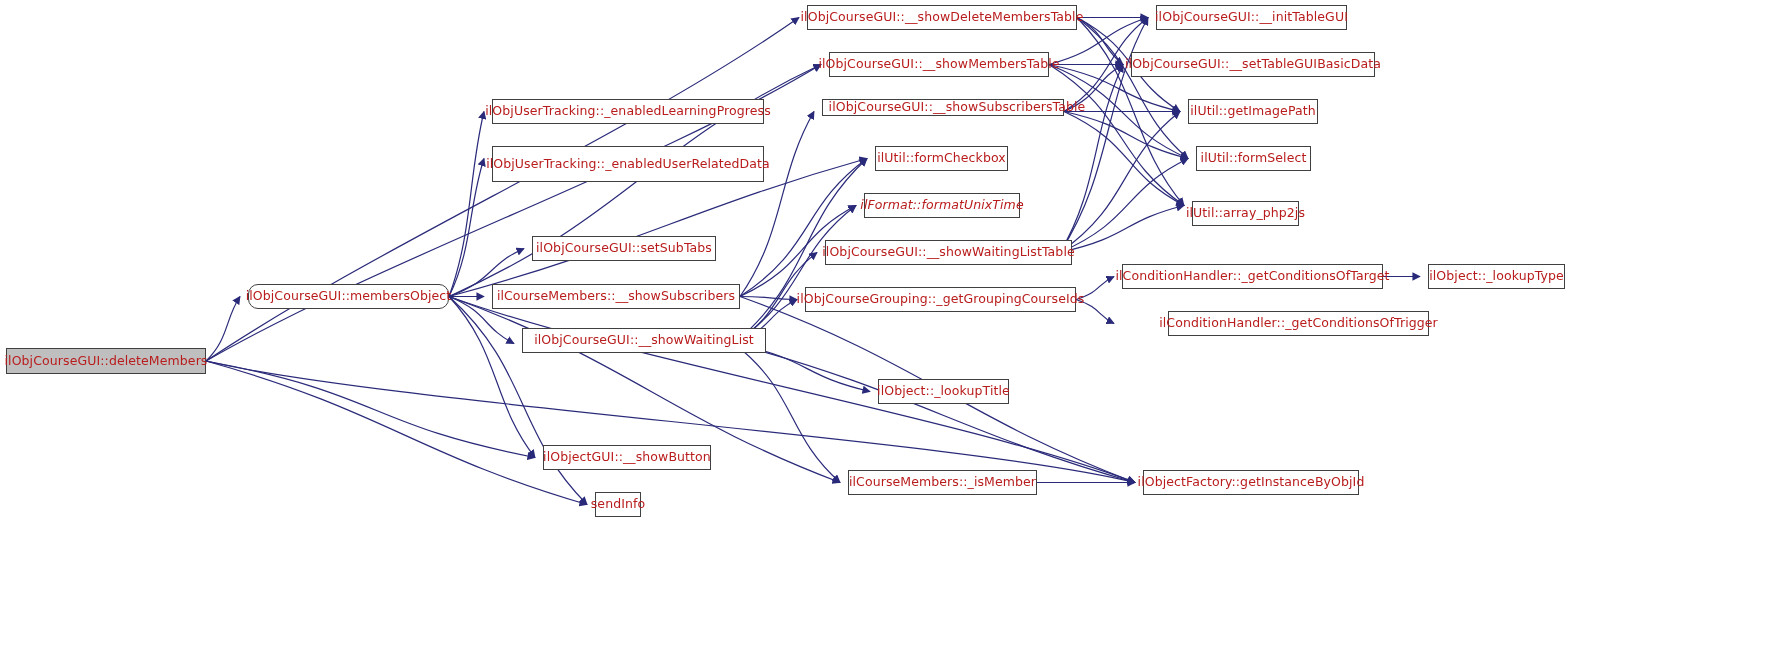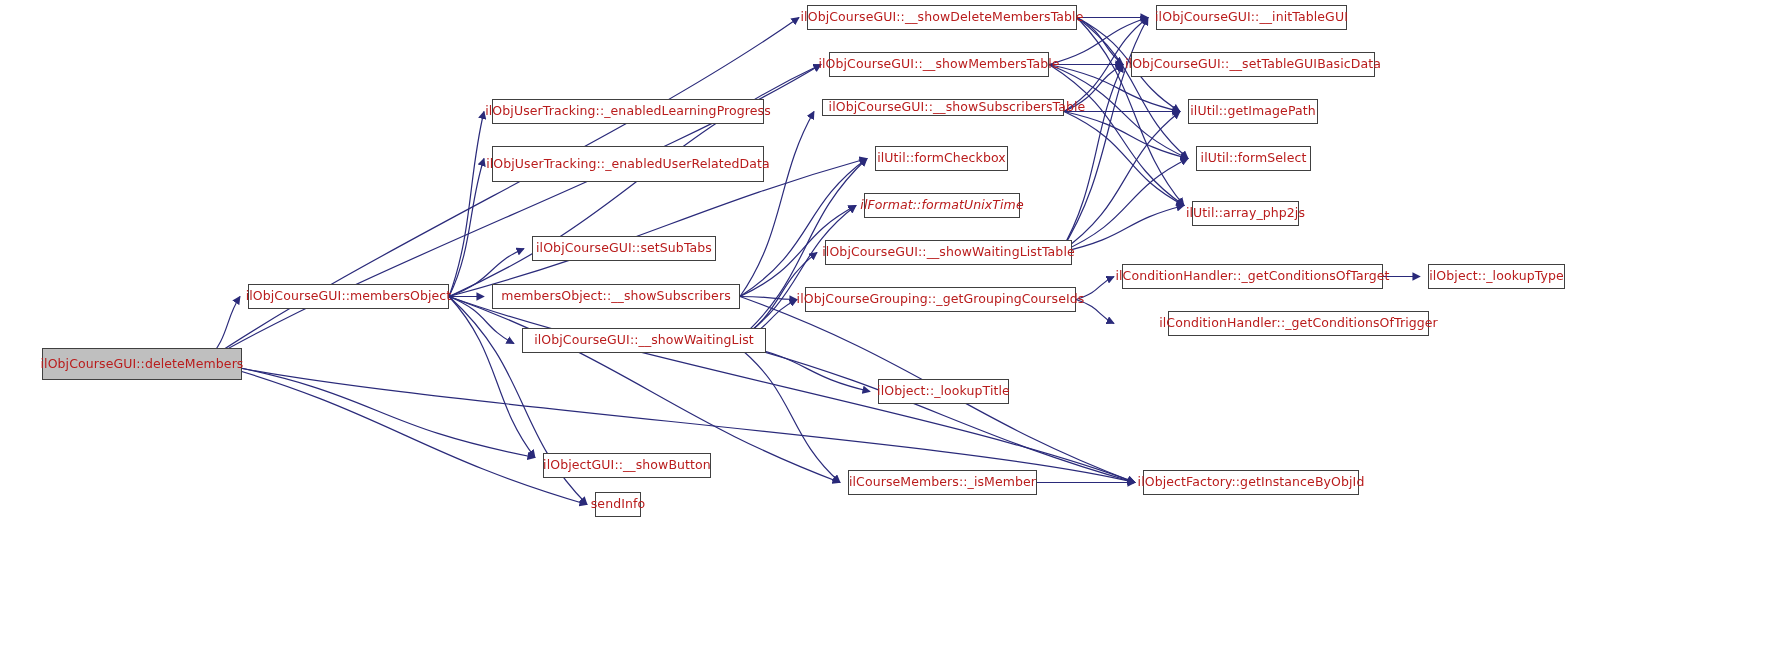--- a/index.html
+++ b/index.html
@@ -108,42 +108,42 @@
         <path d="M 1060 252.5 C 1130.4 203.15, 1117.6 160.85, 1180 111.5" fill="none" stroke="#2a2a7a" stroke-width="1.2" marker-end="url(#arrow)"></path>
         <path d="M 1060 252.5 C 1134.8 219.6, 1121.2 191.4, 1188 158.5" fill="none" stroke="#2a2a7a" stroke-width="1.2" marker-end="url(#arrow)"></path>
         <path d="M 1060 252.5 C 1132.6 236.05, 1119.4 221.95, 1184 205.5" fill="none" stroke="#2a2a7a" stroke-width="1.2" marker-end="url(#arrow)"></path>
         <path d="M 1076 299.5 C 1101.3 291.45, 1096.7 284.55, 1114 276.5" fill="none" stroke="#2a2a7a" stroke-width="1.2" marker-end="url(#arrow)"></path>
         <path d="M 1076 299.5 C 1101.3 307.9, 1096.7 315.1, 1114 323.5" fill="none" stroke="#2a2a7a" stroke-width="1.2" marker-end="url(#arrow)"></path>
         <path d="M 1383 276.5 C 1407.75 276.5, 1403.25 276.5, 1420 276.5" fill="none" stroke="#2a2a7a" stroke-width="1.2" marker-end="url(#arrow)"></path>
         <path d="M 1037 482.5 C 1095.3 482.5, 1084.7 482.5, 1135 482.5" fill="none" stroke="#2a2a7a" stroke-width="1.2" marker-end="url(#arrow)"></path>
       </g>
   </svg>
   <div id="nodes">
-      <div class="node root" style="left: 6px; top: 348px; width: 200px; height: 32px; margin-left: 36px;">
+      <div class="node root" style="left: 6px; top: 348px; width: 200px; height: 26px;">
         <span>ilObjCourseGUI::deleteMembers</span>
       </div>
-      <div class="node" style="left: 248px; top: 284px; width: 201px; height: 25px;">
+      <div class="node" style="left: 248px; top: 284px; width: 201px; height: 25px; border-radius: 10px;">
         <span>ilObjCourseGUI::membersObject</span>
       </div>
       <div class="node" style="left: 492px; top: 99px; width: 272px; height: 25px;">
         <span>ilObjUserTracking::_enabledLearningProgress</span>
       </div>
       <div class="node" style="left: 492px; top: 146px; width: 272px; height: 36px;">
         <span>ilObjUserTracking::_enabledUserRelatedData</span>
       </div>
       <div class="node" style="left: 532px; top: 236px; width: 184px; height: 25px;">
         <span>ilObjCourseGUI::setSubTabs</span>
       </div>
       <div class="node" style="left: 492px; top: 284px; width: 248px; height: 25px;">
-        <span>membersObject::__showSubscribers</span>
+        <span>ilCourseMembers::__showSubscribers</span>
       </div>
       <div class="node" style="left: 522px; top: 328px; width: 244px; height: 25px;">
         <span>ilObjCourseGUI::__showWaitingList</span>
       </div>
-      <div class="node" style="left: 543px; top: 445px; width: 168px; height: 25px; margin-top: 8px;">
+      <div class="node" style="left: 543px; top: 445px; width: 168px; height: 25px;">
         <span>ilObjectGUI::__showButton</span>
       </div>
       <div class="node" style="left: 595px; top: 492px; width: 46px; height: 25px;">
         <span>sendInfo</span>
       </div>
       <div class="node" style="left: 807px; top: 5px; width: 270px; height: 25px;">
         <span>ilObjCourseGUI::__showDeleteMembersTable</span>
       </div>
       <div class="node" style="left: 829px; top: 52px; width: 220px; height: 25px;">
         <span>ilObjCourseGUI::__showMembersTable</span>

